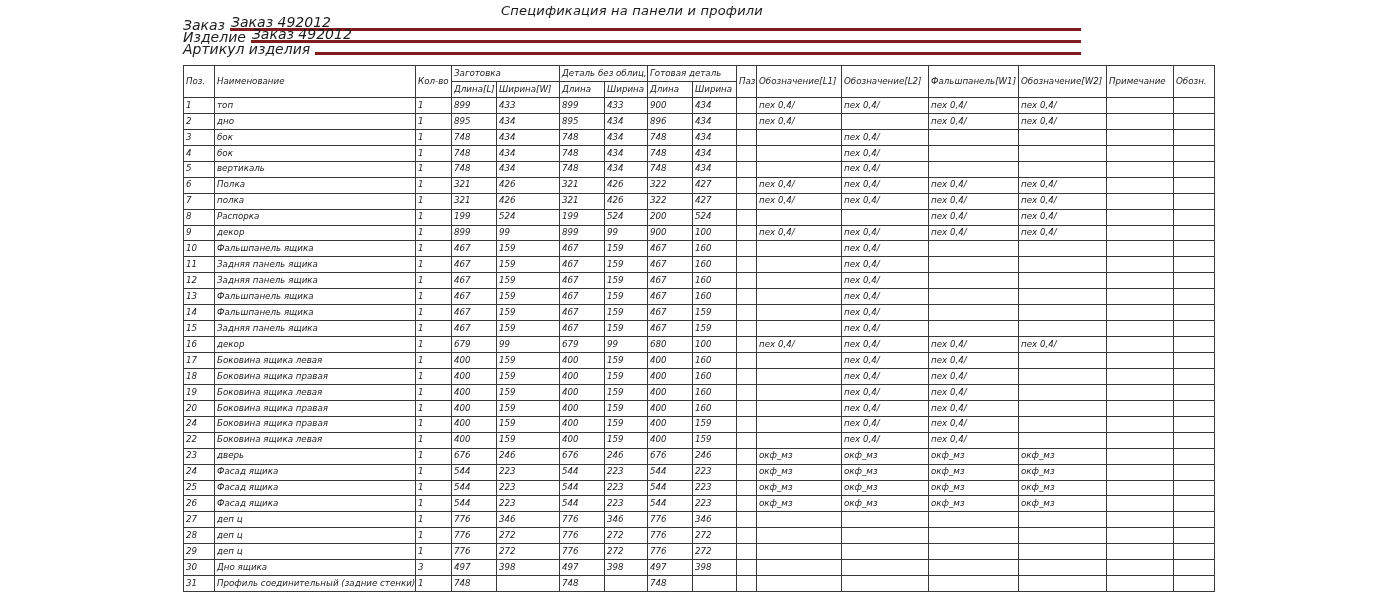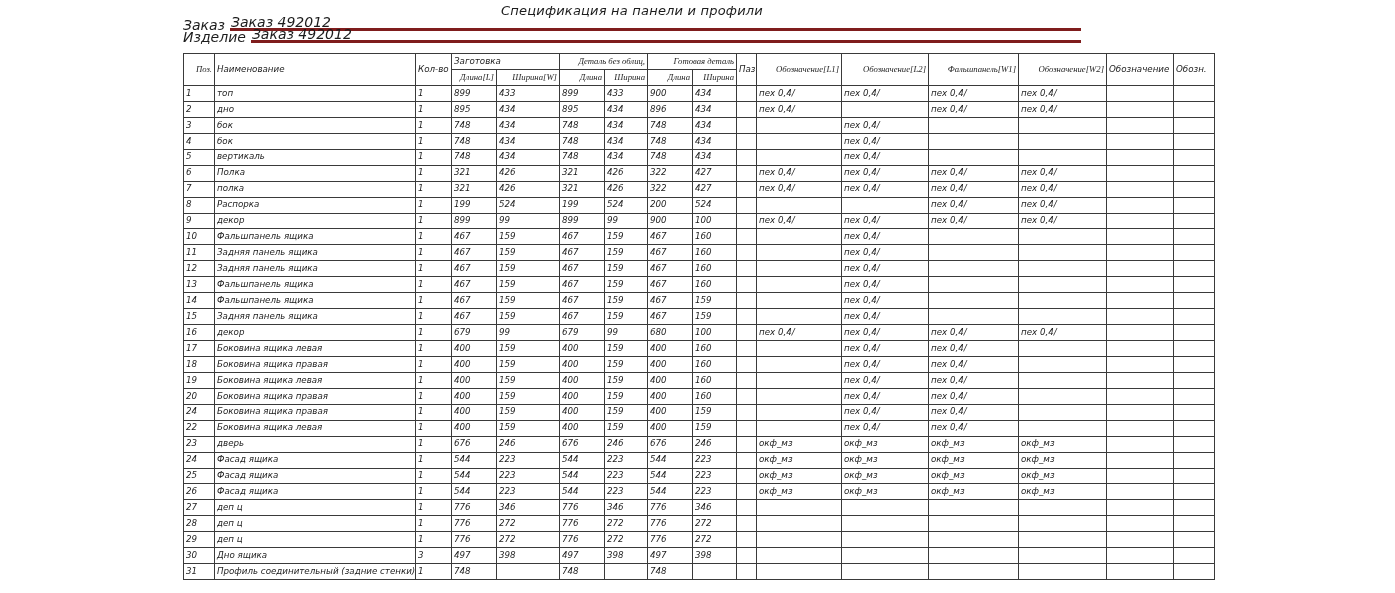--- a/index.html
+++ b/index.html
@@ -50,38 +50,42 @@
     font-weight: normal;
     font-size: 8.7px;
     line-height: 1.1;
     padding: 0 2px;
     overflow: hidden;
     white-space: nowrap;
     text-align: left;
     vertical-align: middle;
   }
   thead th { text-align: center; height: 16px; }
-  thead th.ta-l { text-align: right; font-family: Liberation Serif, serif; }
+  thead th.ta-l { text-align: left; }
   tbody tr { height: 15.94px; }
 </style>
 </head>
 <body>
 
 <div class="sheet">
 
   <div class="doc-title">Спецификация на панели и профили</div>
 
   <div class="meta">
     <div class="meta-line">
       <span class="meta-label">Заказ</span>
       <span class="meta-value">Заказ 492012</span>
     </div>
     <div class="meta-line">
       <span class="meta-label">Изделие</span>
       <span class="meta-value">Заказ 492012</span>
+    </div>
+    <div class="meta-line">
+      <span class="meta-label">Артикул изделия</span>
+      <span class="meta-value"></span>
     </div>
   </div>
 
   <table class="spec">
     <colgroup>
       <col style="width:31px">
         <col style="width:201px">
         <col style="width:36px">
       <col style="width:45px">
         <col style="width:63px">
@@ -103,21 +107,21 @@
         <th rowspan="2">Наименование</th>
         <th rowspan="2">Кол-во</th>
         <th colspan="2">Заготовка</th>
         <th colspan="2" class="ta-l">Деталь без облиц,</th>
         <th colspan="2" class="ta-l">Готовая деталь</th>
         <th rowspan="2">Паз</th>
         <th rowspan="2" class="ta-l">Обозначение[L1]</th>
         <th rowspan="2" class="ta-l">Обозначение[L2]</th>
         <th rowspan="2" class="ta-l">Фальшпанель[W1]</th>
         <th rowspan="2" class="ta-l">Обозначение[W2]</th>
-        <th rowspan="2">Обозначение</th>
+        <th rowspan="2">Примечание</th>
         <th rowspan="2">Обозн.</th>
       </tr>
       <tr>
         <th class="ta-l">Длина[L]</th>
         <th class="ta-l">Ширина[W]</th>
         <th class="ta-l">Длина</th>
         <th class="ta-l">Ширина</th>
         <th class="ta-l">Длина</th>
         <th class="ta-l">Ширина</th>
       </tr>

